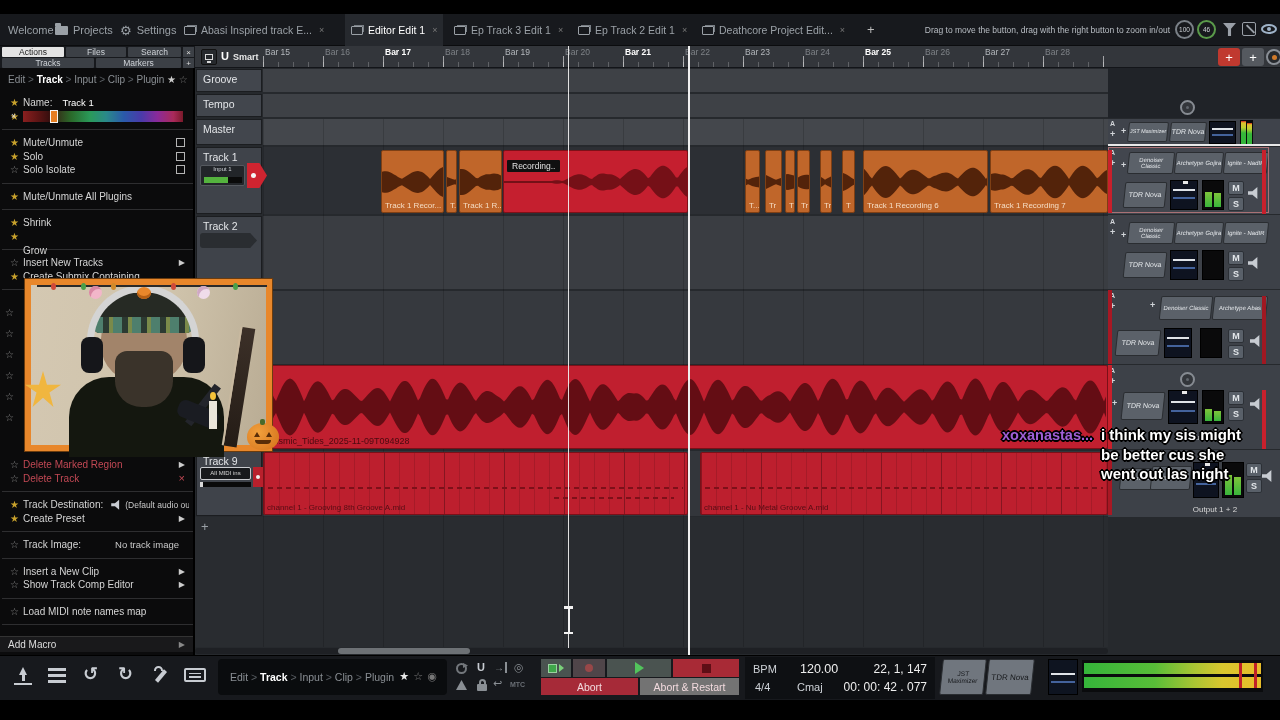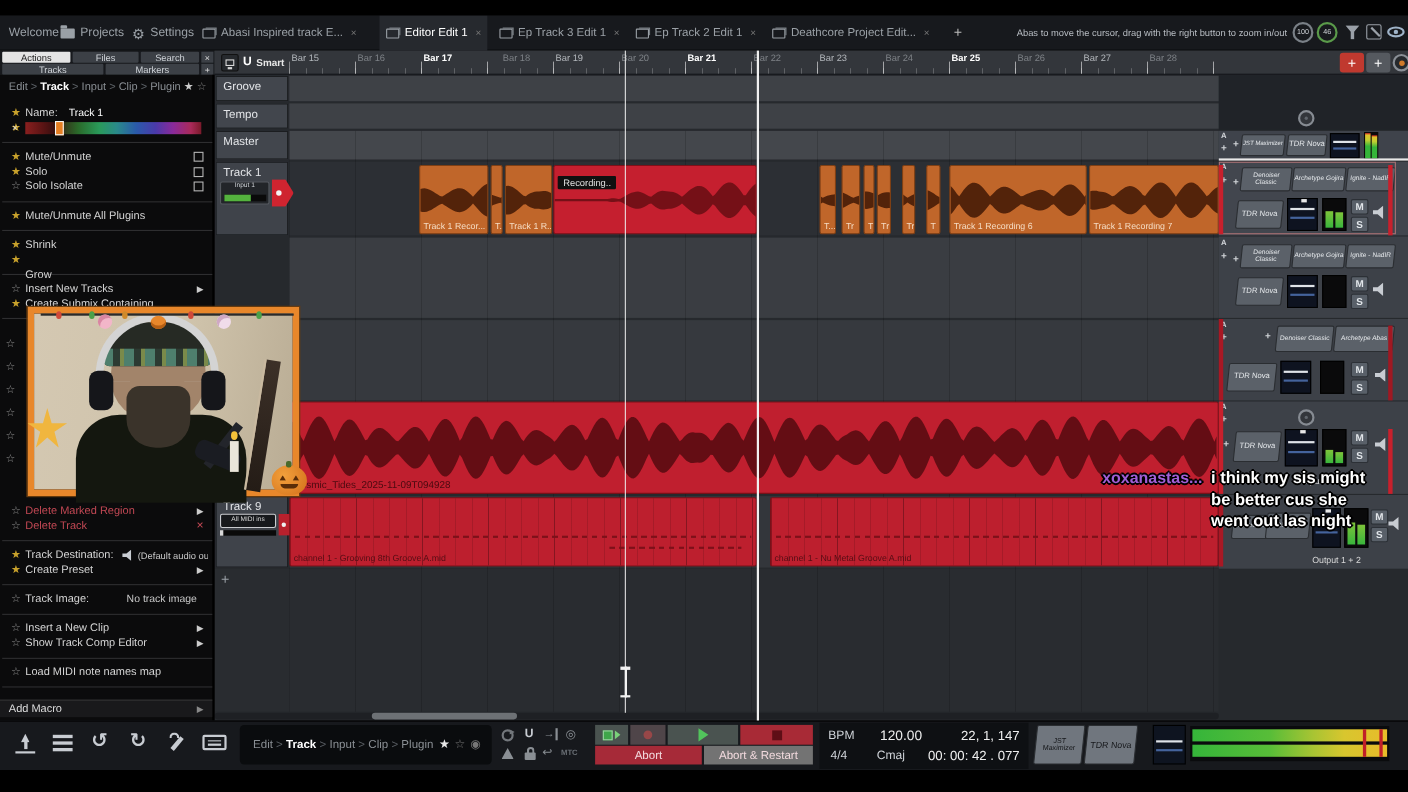--- a/index.html
+++ b/index.html
@@ -100,21 +100,21 @@
           <div style="font-size: 9px; color: rgb(119, 119, 119); margin-left: 2px;">×</div>
         </div>
         <div style="position: absolute; left: 696px; top: 0px; height: 32px; display: flex; align-items: center; gap: 5px; padding: 0px 6px;">
           <div style="width: 12px; height: 9px; border: 1.5px solid rgb(154, 160, 166); border-radius: 1px; box-shadow: rgb(120, 126, 132) 2px -2px 0px -1px; flex: 0 0 auto;"></div>
           <div style="font-size: 10.5px; color: rgb(154, 160, 166); white-space: nowrap;">Deathcore Project Edit...</div>
           <div style="font-size: 9px; color: rgb(119, 119, 119); margin-left: 2px;">×</div>
         </div>
         <div style="position: absolute; left: 867px; top: 8px; color: rgb(187, 187, 187); font-size: 13px;">+</div>
       </div>
   <div id="topbar-right" style="width:330px">
-    <div class="abs" style="right:110px;top:11px;font-size:8.5px;color:#b9bec4;white-space:nowrap">Abas to move the cursor, drag with the right button to zoom in/out</div>
+    <div class="abs" style="right:110px;top:11px;font-size:8.5px;color:#b9bec4;white-space:nowrap">Drag to move the button, drag with the right button to zoom in/out</div>
     <div class="badge" style="right:86px">100</div>
     <div class="badge" style="right:64px;border-color:#5a9a4a">46</div>
     <div class="abs" style="right:44px;top:9px;width:13px;height:13px;background:#9aa0a8;clip-path:polygon(0 0,100% 0,62% 45%,62% 100%,38% 100%,38% 45%)"></div>
     <div class="abs" style="right:24px;top:8px;width:14px;height:14px;border:1.5px solid #9aa0a8;border-radius:2px">
           <div style="position:absolute;left:2px;top:5px;width:11px;height:2px;background:#9aa0a8;transform:rotate(45deg)"></div>
         </div>
     <div class="abs" style="right:3px;top:10px;width:16px;height:10px;border:2px solid #9fb3c8;border-radius:50%">
           <div style="position:absolute;left:4px;top:1px;width:4px;height:4px;border-radius:50%;background:#9fb3c8"></div>
         </div>
   </div>
@@ -136,21 +136,21 @@
         <div style="position:absolute;left:5px;top:11px;width:4px;height:2px;background:#d8d8d8"></div>
       </div>
   <div class="abs" style="left:26px;top:4px;color:#fff;font-weight:bold;font-size:11px">U</div>
   <div class="abs" style="left:38px;top:6px;color:#e8e8e8;font-weight:bold;font-size:9px">Smart</div>
   <div class="minor-ticks"></div>
   <div class="major-ticks"></div>
   <div id="bar-labels">
         <div style="position: absolute; left: 70px; top: 1px; font-size: 8.5px; color: rgb(180, 184, 189); font-weight: normal; white-space: nowrap;">Bar 15</div>
         <div style="position: absolute; left: 130px; top: 1px; font-size: 8.5px; color: rgb(126, 130, 135); font-weight: normal; white-space: nowrap;">Bar 16</div>
         <div style="position: absolute; left: 190px; top: 1px; font-size: 8.5px; color: rgb(255, 255, 255); font-weight: bold; white-space: nowrap;">Bar 17</div>
-        <div style="position: absolute; left: 250px; top: 1px; font-size: 8.5px; color: rgb(126, 130, 135); font-weight: normal; white-space: nowrap; margin-left: 12px;">Bar 18</div>
+        <div style="position: absolute; left: 250px; top: 1px; font-size: 8.5px; color: rgb(126, 130, 135); font-weight: normal; white-space: nowrap;">Bar 18</div>
         <div style="position: absolute; left: 310px; top: 1px; font-size: 8.5px; color: rgb(180, 184, 189); font-weight: normal; white-space: nowrap;">Bar 19</div>
         <div style="position: absolute; left: 370px; top: 1px; font-size: 8.5px; color: rgb(126, 130, 135); font-weight: normal; white-space: nowrap;">Bar 20</div>
         <div style="position: absolute; left: 430px; top: 1px; font-size: 8.5px; color: rgb(255, 255, 255); font-weight: bold; white-space: nowrap;">Bar 21</div>
         <div style="position: absolute; left: 490px; top: 1px; font-size: 8.5px; color: rgb(126, 130, 135); font-weight: normal; white-space: nowrap;">Bar 22</div>
         <div style="position: absolute; left: 550px; top: 1px; font-size: 8.5px; color: rgb(180, 184, 189); font-weight: normal; white-space: nowrap;">Bar 23</div>
         <div style="position: absolute; left: 610px; top: 1px; font-size: 8.5px; color: rgb(126, 130, 135); font-weight: normal; white-space: nowrap;">Bar 24</div>
         <div style="position: absolute; left: 670px; top: 1px; font-size: 8.5px; color: rgb(255, 255, 255); font-weight: bold; white-space: nowrap;">Bar 25</div>
         <div style="position: absolute; left: 730px; top: 1px; font-size: 8.5px; color: rgb(126, 130, 135); font-weight: normal; white-space: nowrap;">Bar 26</div>
         <div style="position: absolute; left: 790px; top: 1px; font-size: 8.5px; color: rgb(180, 184, 189); font-weight: normal; white-space: nowrap;">Bar 27</div>
         <div style="position: absolute; left: 850px; top: 1px; font-size: 8.5px; color: rgb(126, 130, 135); font-weight: normal; white-space: nowrap;">Bar 28</div>
@@ -180,20 +180,24 @@
   <span>Track 1</span>
   <div class="abs" style="left:3px;top:17px;width:45px;height:21px;background:#222529;border:1px solid #55595f;border-radius:2px">
     <div style="font-size:6px;color:#cfd3d8;text-align:center">Input 1</div>
     <div style="position:absolute;left:3px;top:11px;width:38px;height:6px;background:#0a0a0a">
           <div style="width:24px;height:100%;background:#54b33e"></div>
         </div>
   </div>
   <div class="abs" style="left:50px;top:15px;width:20px;height:25px;background:#cf2430;clip-path:polygon(0 0,62% 0,100% 50%,62% 100%,0 100%)">
         <div style="position:absolute;left:4px;top:10px;width:5px;height:5px;border-radius:50%;background:#f5f5f5"></div>
       </div>
+</div>
+<div class="hdr" style="top:216px;height:73px;background:#3f434a">
+  <span>Track 2</span>
+  <div class="abs" style="left:3px;top:16px;width:57px;height:15px;background:#2a2d31;border-radius:3px;clip-path:polygon(0 0,88% 0,100% 50%,88% 100%,0 100%)"></div>
 </div>
 <div class="hdr" style="top:451px;height:65px;background:#3f434a">
   <span>Track 9</span>
   <div class="abs" style="left:3px;top:15px;width:51px;height:13px;background:#17191c;border:1px solid #caccd0;border-radius:2px;font-size:6px;color:#d8d8d8;text-align:center;line-height:11px"><span>All MIDI ins</span></div>
   <div class="abs" style="left:3px;top:30px;width:51px;height:5px;background:#0a0a0a">
         <div style="width:3px;height:100%;background:#d8d8d8"></div>
       </div>
   <div class="abs" style="left:56px;top:15px;width:16px;height:20px;background:#b9202c;clip-path:polygon(0 0,62% 0,100% 50%,62% 100%,0 100%)">
         <div style="position:absolute;left:3px;top:8px;width:4px;height:4px;border-radius:50%;background:#eee"></div>
       </div>

